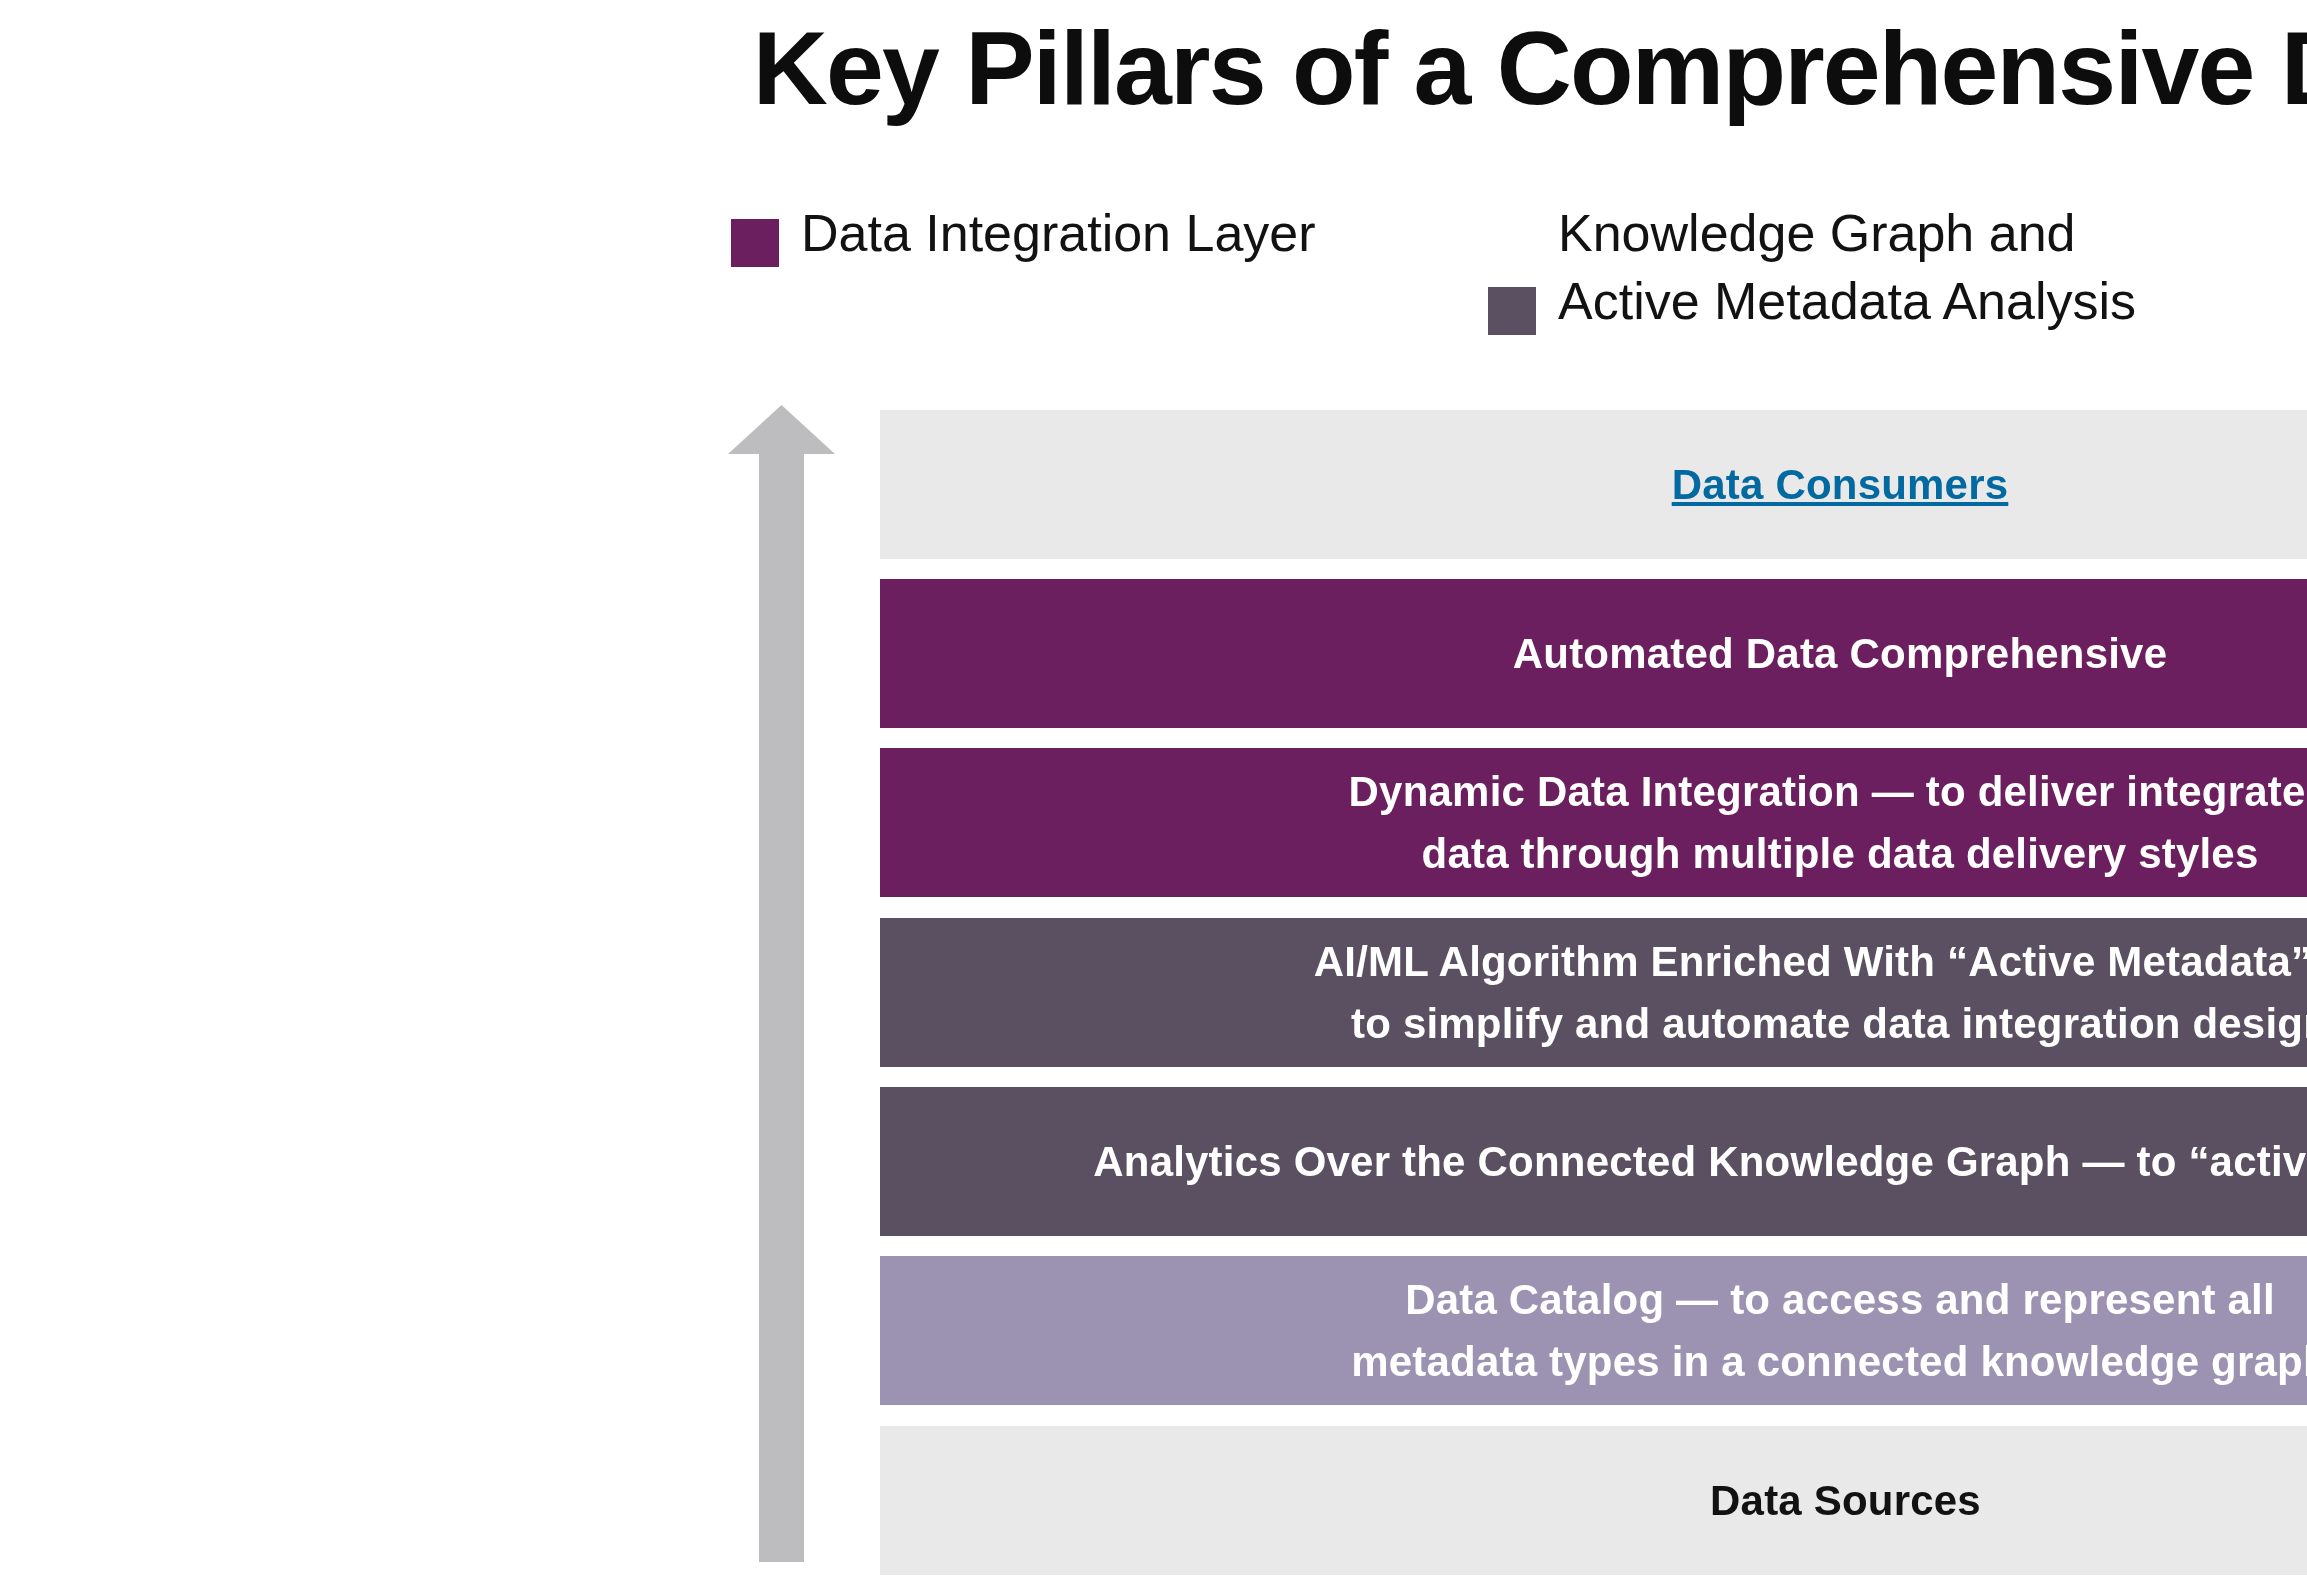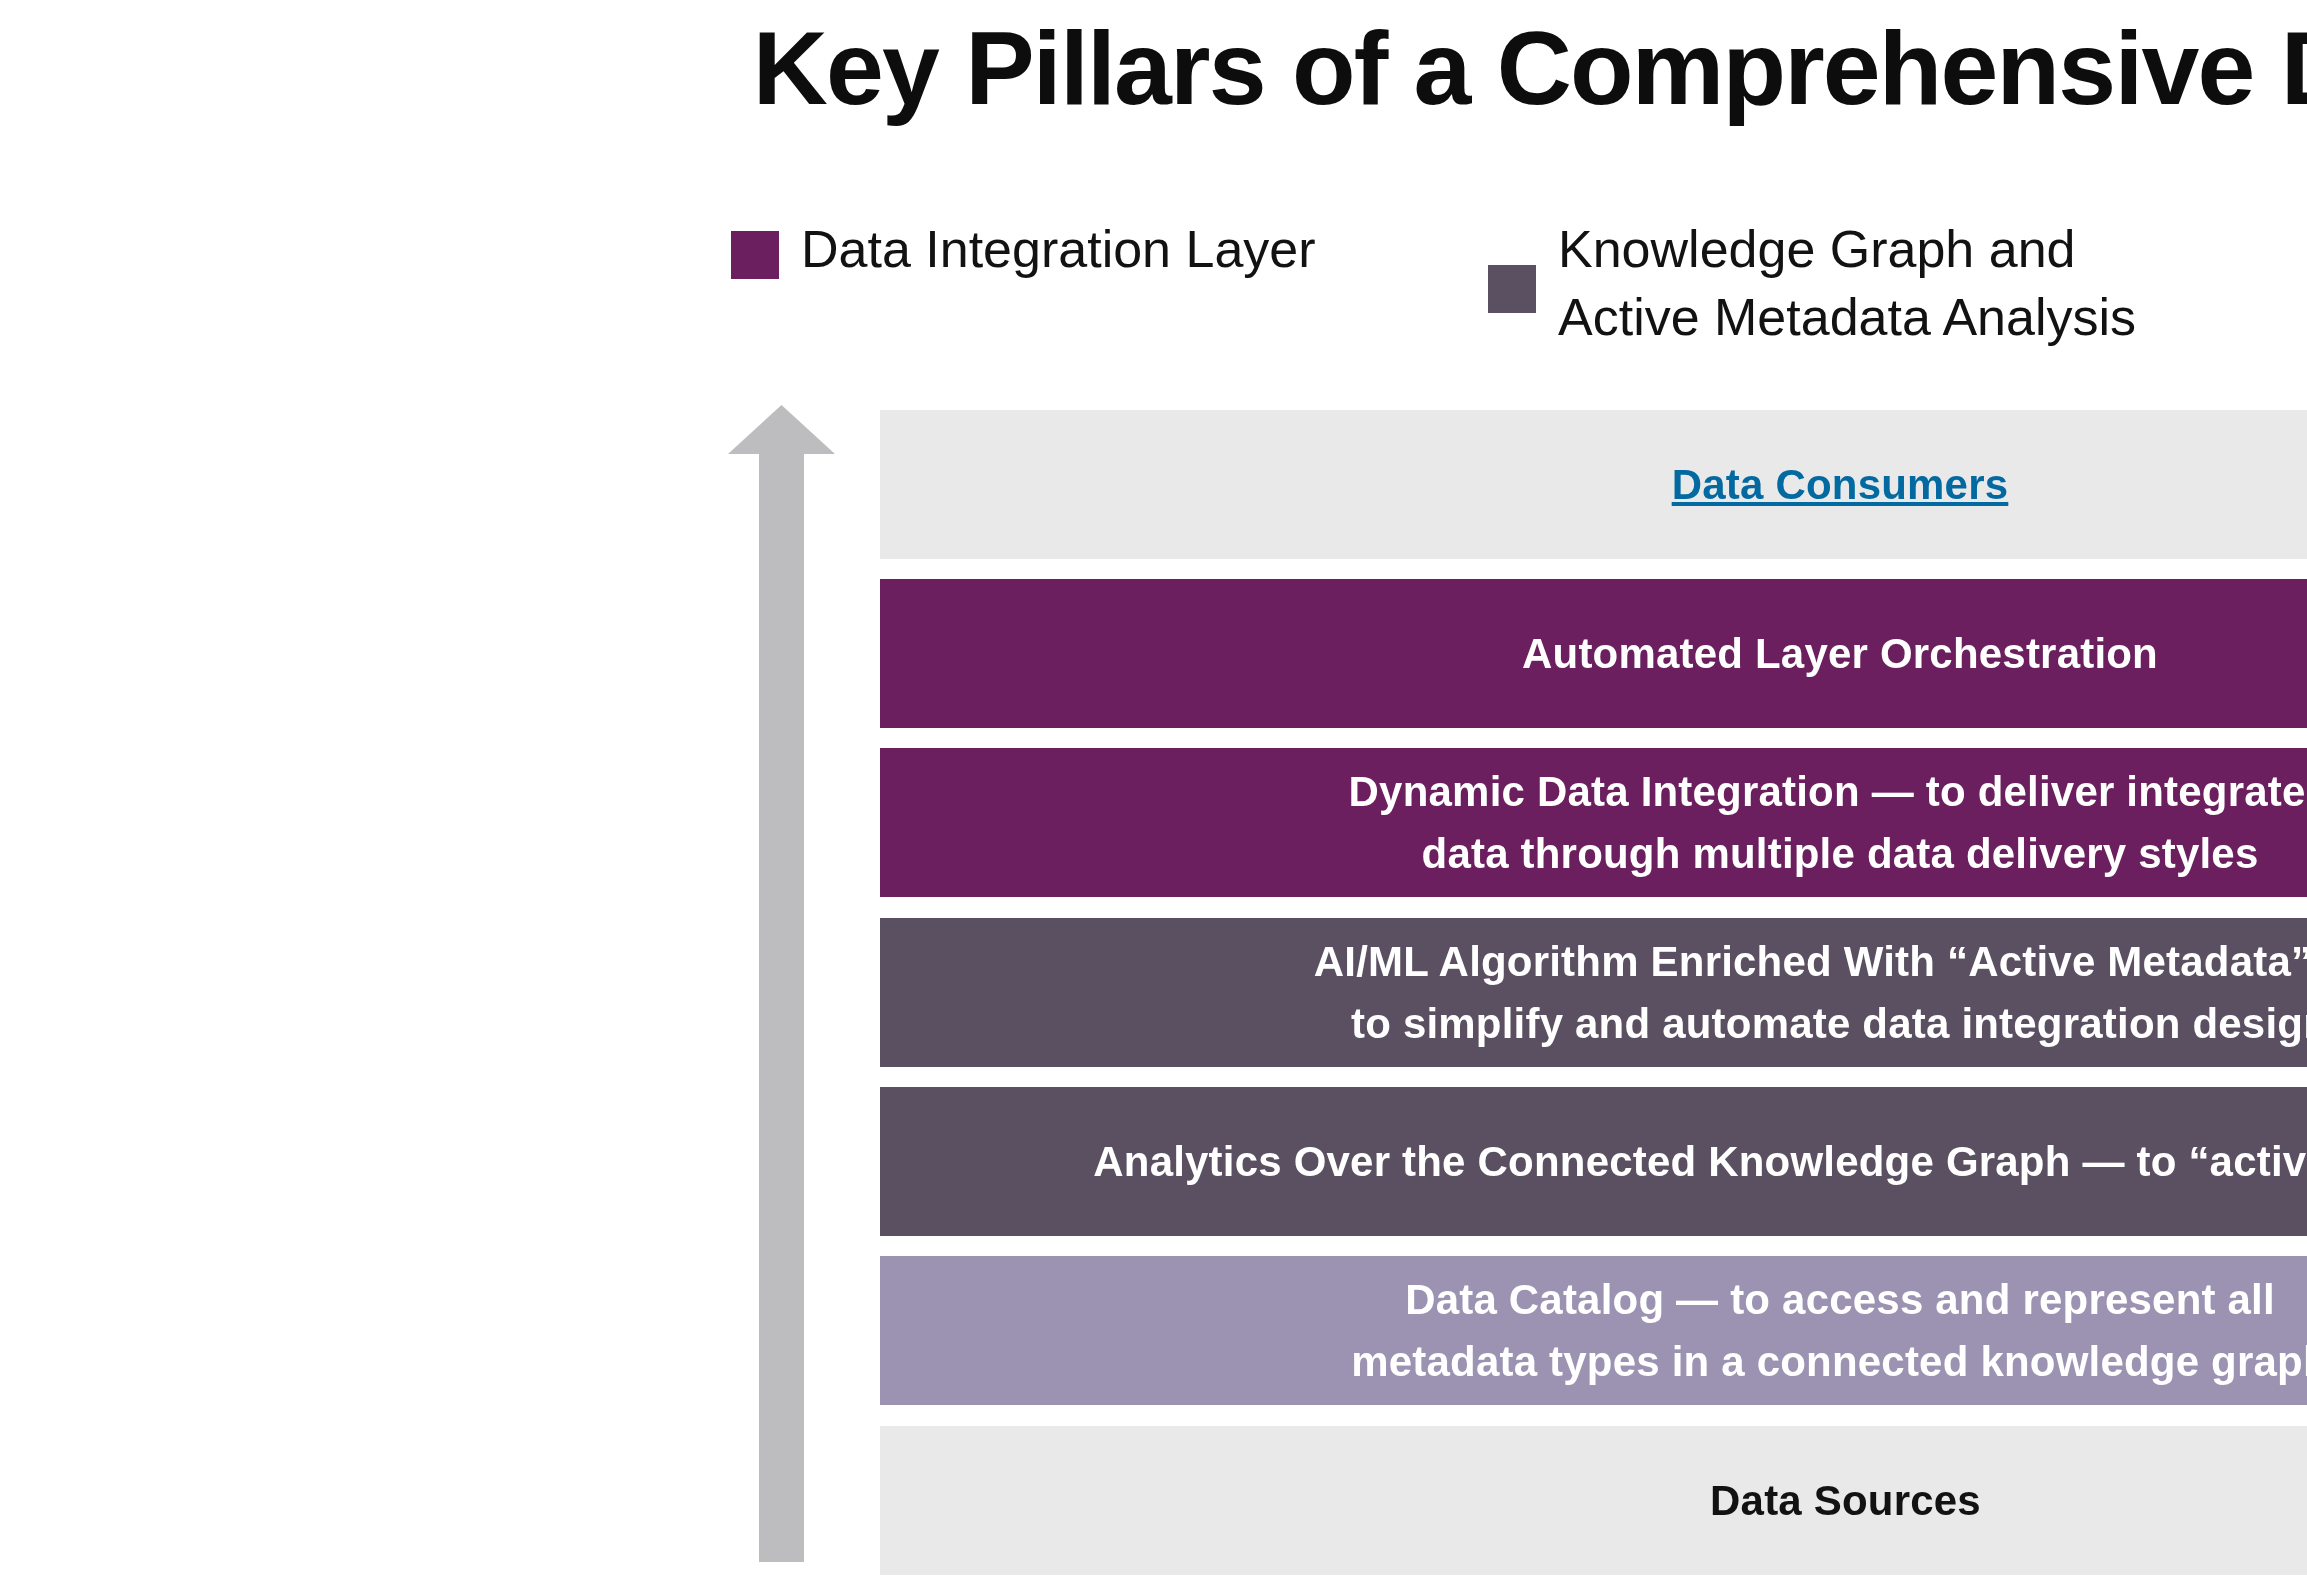--- a/index.html
+++ b/index.html
@@ -23,23 +23,23 @@
     font-weight: bold;
     letter-spacing: -1.8px;
     color: #0d0d0d;
     line-height: 1.05;
     white-space: nowrap;
   }
 
   
   .legend-item {
     position: absolute;
-    top: 215px;
+    top: 199px;
     display: flex;
-    align-items: center;
+    align-items: flex-end;
   }
   .legend-swatch {
     width: 48px;
     height: 48px;
     margin-top: 12px;
     flex: 0 0 auto;
   }
   .legend-label {
     margin-left: 22px;
     font-size: 52px;
@@ -112,21 +112,21 @@
 
   <div>
     <div class="arrow-head" style="background-color: rgb(189, 189, 191);"></div>
     <div class="arrow-shaft" style="background-color: rgb(189, 189, 191);"></div>
   </div>
 
   <div class="bar b0" style="background-color: rgb(233, 233, 233);">
     <div class="bar-label" style="color: #0369a1; text-decoration: underline;">Data Consumers</div>
   </div>
   <div class="bar b1" style="background-color: rgb(108, 31, 95);">
-    <div class="bar-label" style="color: rgb(255, 255, 255);">Automated Layer Orchestration</div>
+    <div class="bar-label" style="color: rgb(255, 255, 255);">Automated Data Comprehensive</div>
   </div>
   <div class="bar b2" style="background-color: rgb(108, 31, 95);">
     <div class="bar-label" style="color: rgb(255, 255, 255);">Dynamic Data Integration — to deliver integrated
 data through multiple data delivery styles</div>
   </div>
   <div class="bar b3" style="background-color: rgb(91, 80, 97);">
     <div class="bar-label" style="color: rgb(255, 255, 255);">AI/ML Algorithm Enriched With “Active Metadata” —
 to simplify and automate data integration design</div>
   </div>
   <div class="bar b4" style="background-color: rgb(91, 80, 97);">

